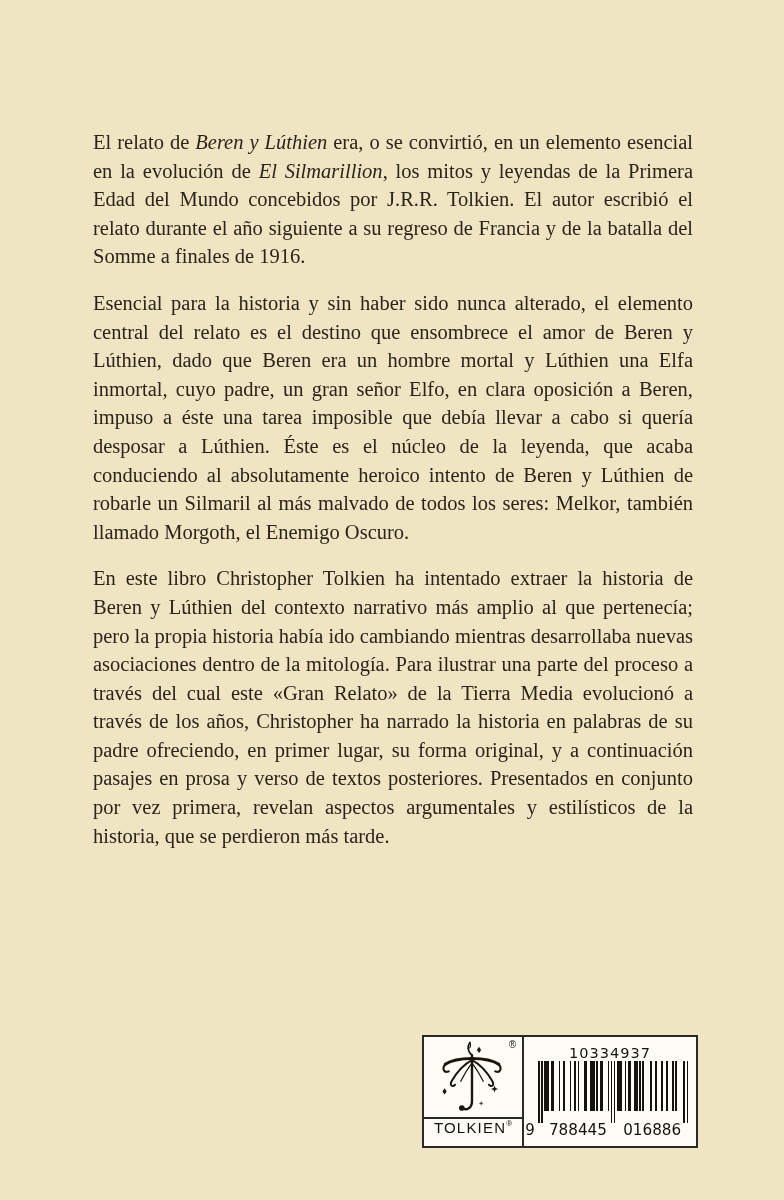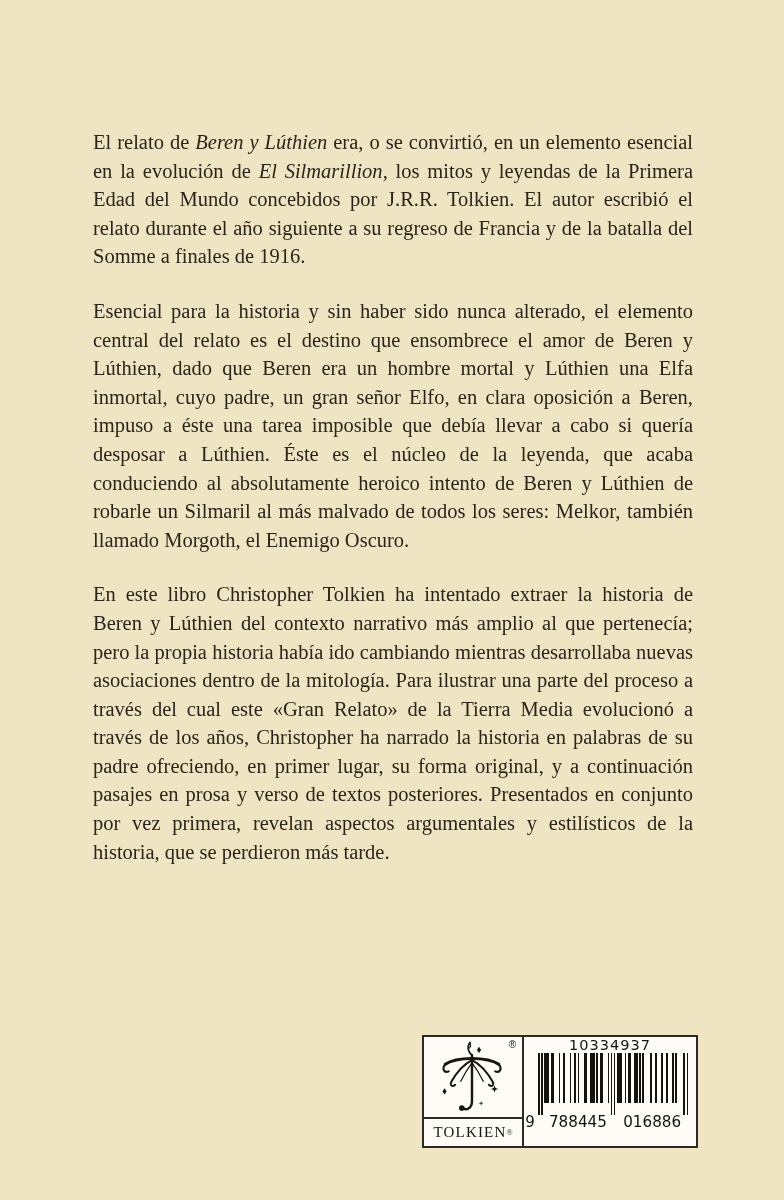--- a/index.html
+++ b/index.html
@@ -12,21 +12,21 @@
   }
   
   .synopsis{
     position:absolute;left:93px;top:128px;width:600px;
     color:#2b241b;
     font-size:20.5px;line-height:28.6px;
     text-align:justify;
     hyphens:auto;
   }
   .synopsis p{margin:0;}
-  .synopsis p + p{margin-top:26px;}
+  .synopsis p + p{margin-top:18px;}
   .synopsis em{font-style:italic;}
   
   .publisher{position:absolute;left:90px;top:1085px;}
   .publisher-name{
     font-family:"DejaVu Serif", serif;
     font-size:32px;color:#262420;letter-spacing:0.5px;line-height:1.1;
   }
   .publisher-url{
     font-family:"DejaVu Sans", sans-serif;
     font-size:19px;color:#3d3c38;letter-spacing:0.4px;margin-top:4px;
@@ -43,28 +43,28 @@
   }
   .monogram-area{flex:1;position:relative;}
   .monogram-area svg{position:absolute;left:12px;top:2px;}
   .reg-floating{
     position:absolute;right:6px;top:2px;
     font-family:"Liberation Sans", sans-serif;
     font-size:10px;color:#1a150d;
   }
   .brand-strip{
     height:29px;box-sizing:border-box;border-top:2px solid #2b2a25;
-    display:flex;align-items:center;justify-content:center;
-    font-family:Liberation Serif, serif;
+    display:flex;align-items:flex-start;justify-content:center;
+    font-family:Liberation Sans, sans-serif;
     font-size:15px;letter-spacing:1.2px;color:#15130e;
   }
   .brand-strip .reg{font-size:8px;vertical-align:super;letter-spacing:0;}
   .ean-cell{
     flex:1;display:flex;flex-direction:column;align-items:center;
-    padding-top:0;background:#fdfcf6;
+    padding-top:8px;background:#fdfcf6;
   }
   .ean-top-number{
     font-family:"DejaVu Sans", sans-serif;
     font-size:14.5px;letter-spacing:1px;color:#15130e;
   }
 </style>
 </head>
 <body>
 
 <div class="cover">

